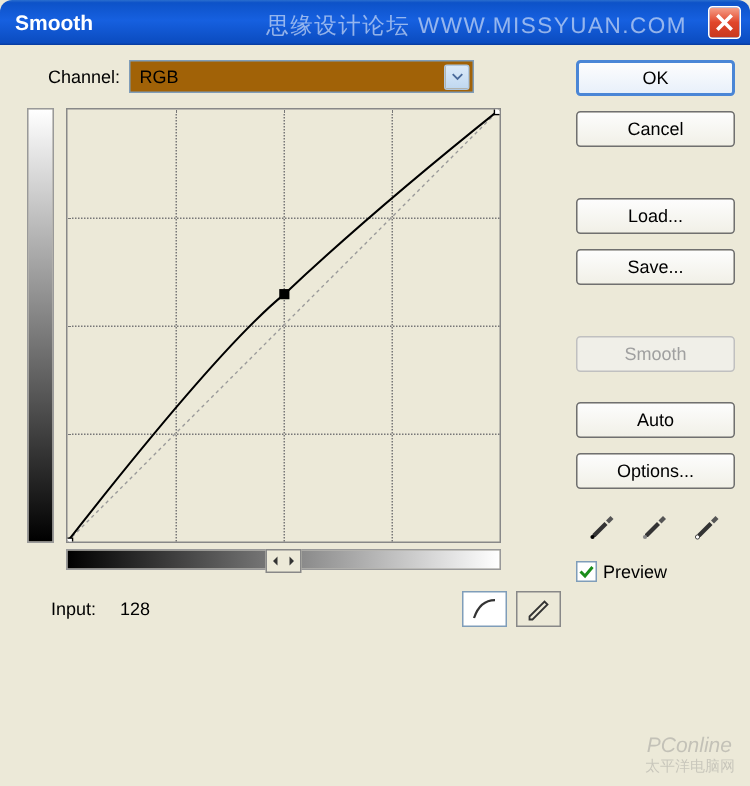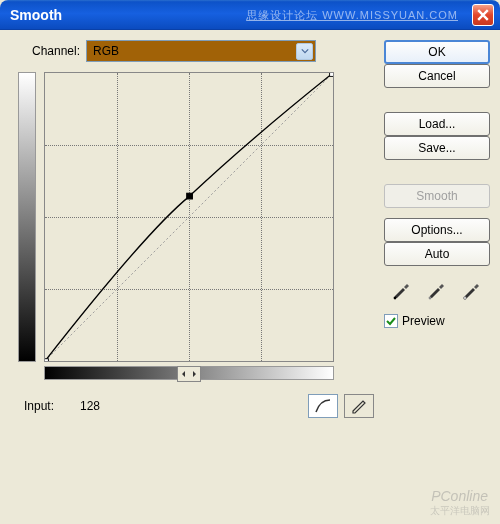--- a/index.html
+++ b/index.html
@@ -23,35 +23,35 @@
   .gridline-v, .gridline-h { position:absolute; background:transparent; }
   .gridline-v { top:0; bottom:0; width:0; border-left:1px dotted #777; }
   .gridline-h { left:0; right:0; height:0; border-top:1px dotted #777; }
   .curve-svg { position:absolute; top:0; left:0; width:100%; height:100%; }
   .hgrad-row { display:flex; align-items:center; margin-top:4px; }
   .hgrad { height:14px; width:290px; background:linear-gradient(to right,#000,#fff); border:1px solid #999; position:relative; }
   .slider-mid { position:absolute; left:50%; top:-1px; transform:translateX(-50%); width:24px; height:16px; background:#ece9d8; border:1px solid #888; display:flex; align-items:center; justify-content:center; }
   .slider-mid svg { width:16px; height:10px; }
   .inout { margin-top:14px; margin-left:6px; }
   .inout .row { margin-bottom:6px; }
-  .inout .label { width:50px; text-align:left; }
+  .inout .label { width:50px; text-align:center; }
   .value { width:40px; }
   .mode-btns { margin-left:auto; margin-right:0; display:flex; gap:6px; }
   .mode-btn { width:30px; height:24px; border:1px solid #888; background:#ece9d8; display:flex; align-items:center; justify-content:center; }
   .mode-btn.selected { background:#fff; border:1px solid #7f9db9; }
   .mode-btn svg { width:18px; height:16px; }
-  .btn { width:100%; height:24px; background:linear-gradient(#fdfdfd,#f1f0e7); border:1px solid #707070; border-radius:3px; display:flex; align-items:center; justify-content:center; cursor:pointer; }
+  .btn { width:100%; height:24px; margin-bottom:10px; background:linear-gradient(#fdfdfd,#f1f0e7); border:1px solid #707070; border-radius:3px; display:flex; align-items:center; justify-content:center; cursor:pointer; }
   .btn.default { border:2px solid #4a86d6; background:linear-gradient(#fdfdfd,#e8f0fa); }
   .btn.disabled { color:#a0a0a0; border:1px solid #c0c0c0; background:#f0efe8; cursor:default; }
   .eyedroppers { display:flex; justify-content:space-around; margin:12px 0 14px; }
   .eyedroppers svg { width:22px; height:22px; }
   .checkbox-row { display:flex; align-items:center; gap:4px; }
   .checkbox { width:14px; height:14px; border:1px solid #7f9db9; background:#fff; display:flex; align-items:center; justify-content:center; }
   .checkbox svg { width:10px; height:10px; }
-  .wm1 { position:absolute; top:8px; right:42px; color:#fff; opacity:.55; font-size:11px; letter-spacing:1px;text-decoration:underline; }
+  .wm1 { position:absolute; top:8px; right:42px; color:#fff; opacity:.55; font-size:15px; letter-spacing:1px; }
   .wm2 { position:absolute; bottom:20px; right:12px; color:#888; opacity:.4; font-size:14px; font-style:italic; }
   .wm3 { position:absolute; bottom:6px; right:10px; color:#888; opacity:.35; font-size:10px; }
   .gap { height:24px; }
 </style>
 </head>
 <body>
 
 <div class="titlebar">
   <div class="title">Smooth</div>
   <div class="closebtn">
@@ -140,24 +140,24 @@
       </div>
     <div class="btn">
         <span>Save...</span>
       </div>
     <div class="gap"></div>
     <div class="btn disabled">
         <span>Smooth</span>
       </div>
     <div style="height:10px"></div>
     <div class="btn">
-        <span>Options...</span>
+        <span>Auto</span>
       </div>
     <div class="btn">
-        <span>Auto</span>
+        <span>Options...</span>
       </div>
 
     <div class="eyedroppers">
       <svg viewBox="0 0 22 22">
           <path d="M4 18 L12 10 L14 12 L6 20 L4 20 Z" fill="#333"></path>
           <path d="M13 9 L16 6 L18 8 L15 11 Z" fill="#555"></path>
           <circle cx="4" cy="20" r="1.4" fill="#000"></circle>
         </svg>
       <svg viewBox="0 0 22 22">
           <path d="M4 18 L12 10 L14 12 L6 20 L4 20 Z" fill="#333"></path>

